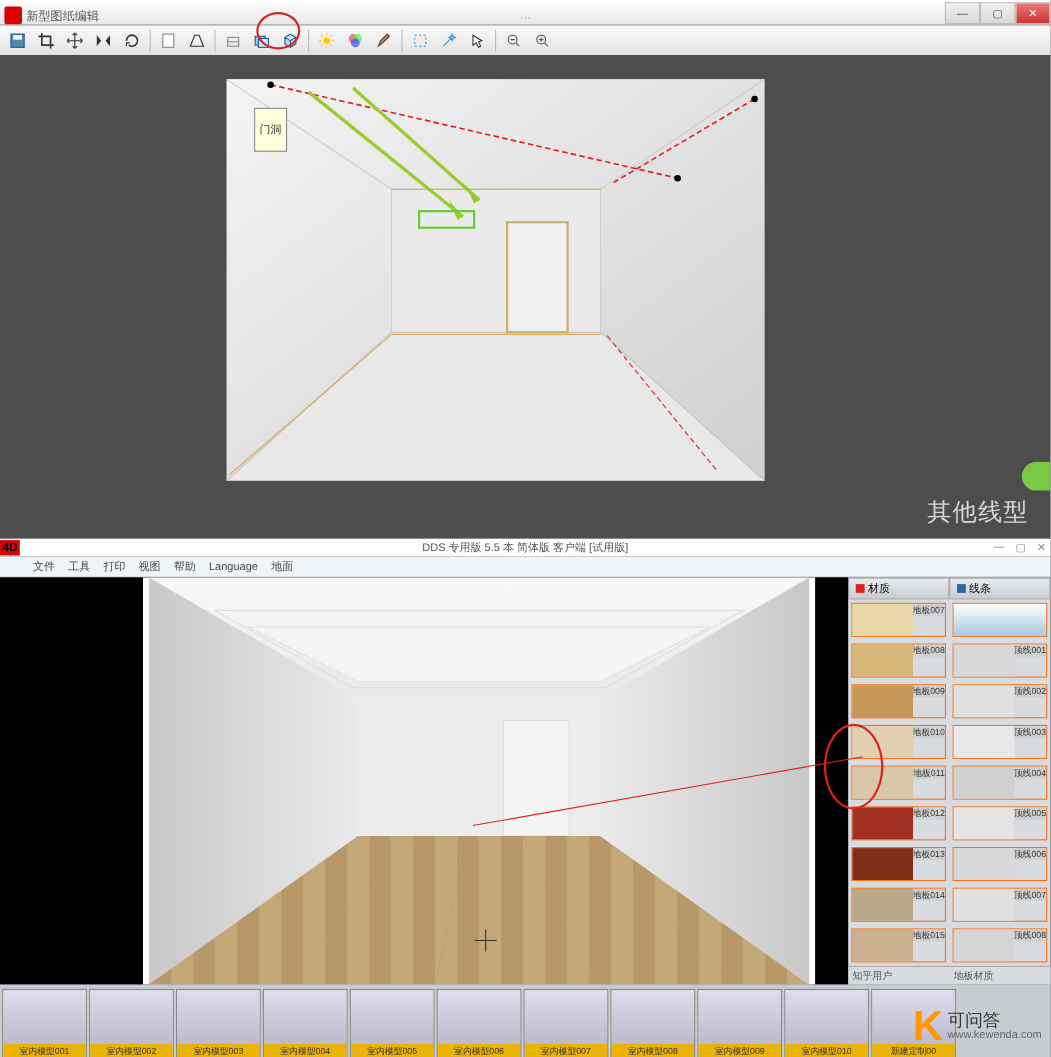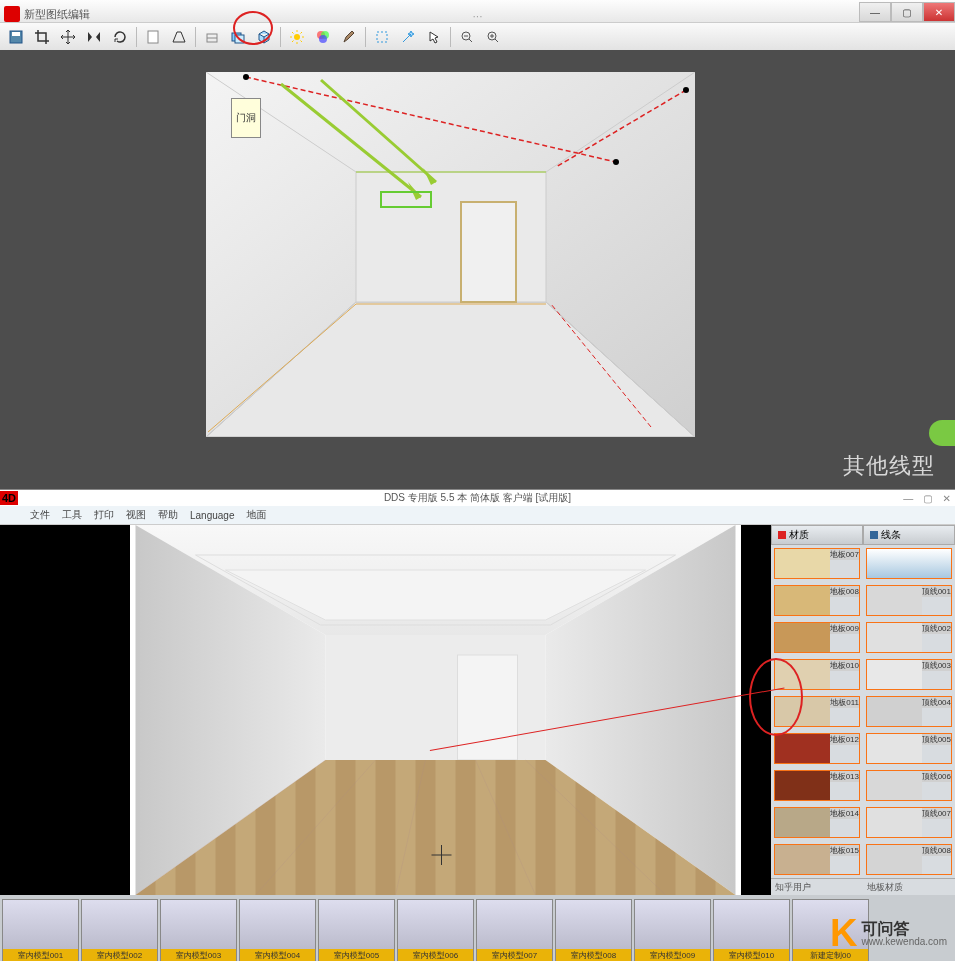--- a/index.html
+++ b/index.html
@@ -50,21 +50,21 @@
 .panel-foot{height:16px;background:#d8dce0;font-size:9px;color:#555;display:flex;align-items:center;padding-left:4px;border-top:1px solid #aaa}
 
 .b-thumbstrip{height:68px;background:#c8ccd0;display:flex;align-items:center;padding:2px;gap:2px;overflow:hidden;position:relative}
 .thumb{width:75px;height:62px;border:1px solid #888;display:flex;flex-direction:column;cursor:pointer;flex-shrink:0}
 .thumb-img{flex:1;background:linear-gradient(#dde,#bbc)}
 .thumb-lbl{height:13px;background:#eab308;font-size:8px;color:#333;text-align:center;line-height:13px;overflow:hidden}
 
 .site-watermark{position:absolute;right:8px;bottom:6px;display:flex;align-items:center;gap:4px;z-index:20}
 .site-watermark .k{font-size:38px;font-weight:bold;color:#ff9800;font-family:Arial}
 .site-watermark .txt{display:flex;flex-direction:column;line-height:1}
-.site-watermark .cn{font-size:16px;color:#333;font-weight:bold}
+.site-watermark .cn{font-size:16px;color:#333;font-weight:normal}
 .site-watermark .url{font-size:10px;color:#666}
 </style>
 </head>
 <body>
 
 <div class="top-app">
   <div class="titlebar">
     <div class="app-icon"></div>
     <span class="title-text">新型图纸编辑</span>
     <span class="title-center">···</span>

